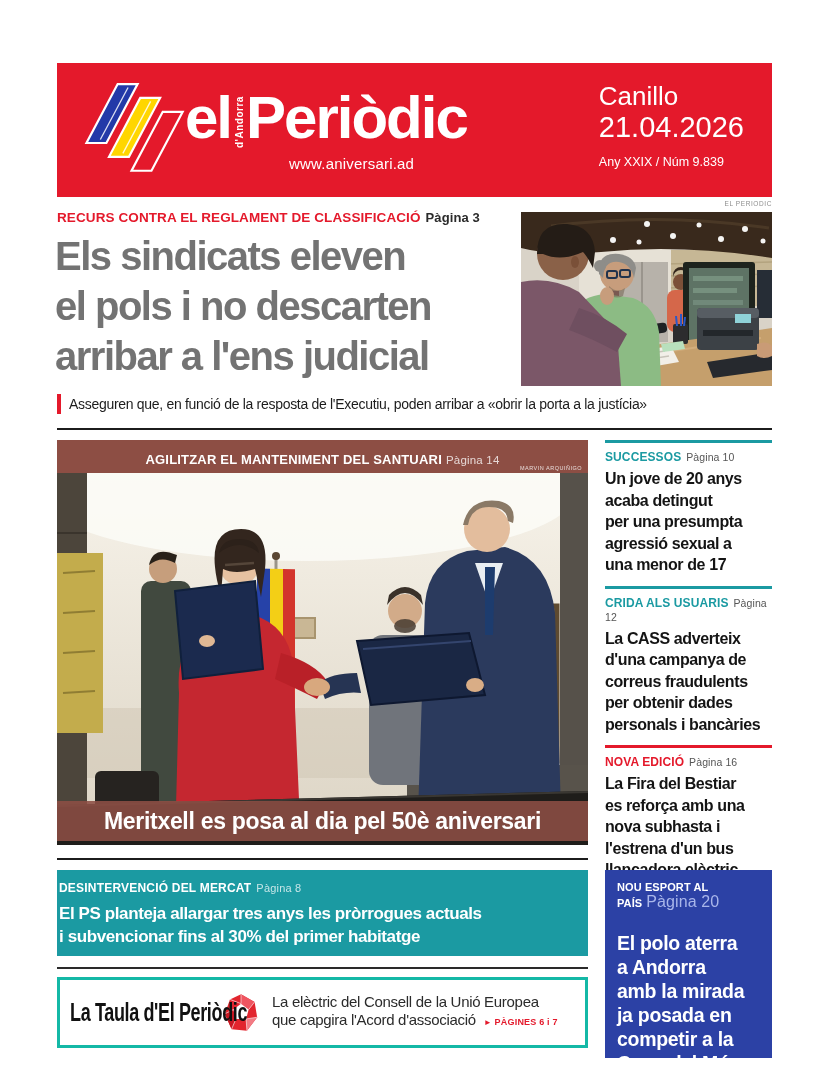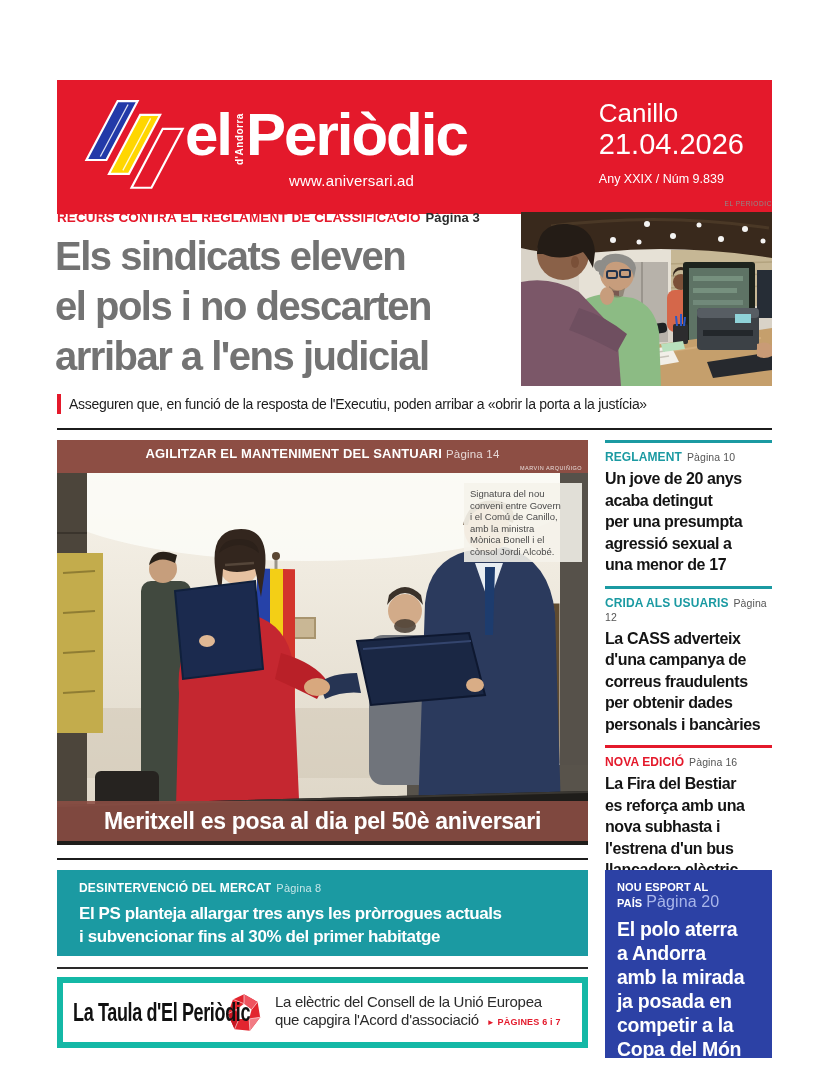--- a/index.html
+++ b/index.html
@@ -1,20 +1,20 @@
 <!DOCTYPE html>
 <html><head>
 <meta charset="utf-8">
 <style>
   * { margin:0; padding:0; box-sizing:border-box; }
   body { background:#fff; font-family:"Liberation Sans","DejaVu Sans",sans-serif; }
   .page { position:relative; width:827px; height:1089px; background:#fff; overflow:hidden; }
 
   
-  .masthead { position:absolute; left:57px; top:80px; width:715px; height:134px;
+  .masthead { position:absolute; left:57px; top:63px; width:715px; height:134px;
               background:#e4192b; display:flex; align-items:center; }
   .logo-slashes { position:absolute; left:26px; top:18px; }
   .brandwrap { position:absolute; left:128px; top:20px; display:flex; align-items:flex-start; color:#fff; }
   .brand-el { font-size:60px; font-weight:bold; letter-spacing:-2px; line-height:70px; }
   .brand-vert { writing-mode:vertical-rl; transform:rotate(180deg); font-size:10px; font-weight:bold;
                 letter-spacing:.5px; margin:8px 1px 0 3px; height:62px; text-align:center; }
   .brand-main { font-size:60px; font-weight:bold; letter-spacing:-2px; line-height:70px; }
   .brand-web { position:absolute; left:232px; top:92px; color:#fff; font-size:15px; letter-spacing:.2px; }
   .mast-date { position:absolute; right:28px; top:18px; color:#fff; text-align:left; font-weight:normal; }
   .mast-day { font-size:26px; line-height:30px; }
@@ -33,21 +33,21 @@
   .headline { position:absolute; left:55px; top:231px; width:475px; font-size:40px; line-height:50px;
               font-weight:bold; color:#737373; letter-spacing:-1.5px; white-space:pre-line; }
   .subhead { position:absolute; left:57px; top:394px; width:715px; display:flex; align-items:center; }
   .subhead .bar { width:4px; height:20px; background:#e4192b; margin-right:8px; flex:none; }
   .subhead .txt { font-size:14px; color:#1c1c1c; letter-spacing:-.3px; }
   .rule-full { position:absolute; left:57px; top:428px; width:715px; height:2px; background:#1c1c1c; }
 
   
   .feature { position:absolute; left:57px; top:440px; width:531px; height:405px; }
   .feat-banner { position:relative; height:33px; background:#8d4e44; color:#fff; }
-  .feat-banner .t { text-align:center; padding-top:6px; font-size:13px; font-weight:bold; letter-spacing:.2px; }
+  .feat-banner .t { text-align:center; padding-top:12px; font-size:13px; font-weight:bold; letter-spacing:.2px; }
   .feat-banner .t .pg { font-weight:normal; color:rgba(255,255,255,.78); font-size:11.5px; margin-left:4px; }
   .feat-banner .cr { position:absolute; right:6px; bottom:2px; font-size:5.5px; color:rgba(255,255,255,.8); letter-spacing:.5px; }
   .feat-photo { position:relative; width:531px; height:372px; overflow:hidden; }
   .feat-photo svg { display:block; width:100%; height:100%; }
   .feat-caption { position:absolute; right:6px; top:10px; width:118px; padding:5px 6px;
                   background:rgba(245,242,234,.88); color:#4a4a4a; font-size:9.5px; line-height:11.5px;
                   white-space:pre-line; }
   .feat-strip { position:absolute; left:0; bottom:4px; width:531px; height:40px;
                 background:rgba(141,78,68,.88); color:#fff; display:flex; align-items:center; justify-content:center;
                 font-size:23px; font-weight:bold; letter-spacing:-.3px; }
@@ -56,43 +56,43 @@
   .rightcol { position:absolute; left:605px; top:440px; width:167px; }
   .rc-rule { height:3px; margin-bottom:7px; }
   .rc-label { font-size:12px; font-weight:bold; letter-spacing:.1px; }
   .rc-label .pg { color:#555; font-weight:normal; font-size:10.5px; margin-left:5px; }
   .rc-head { margin-top:4px; margin-bottom:10px; font-size:16px; line-height:21.5px; font-weight:bold;
              color:#141414; letter-spacing:-.4px; white-space:pre-line; }
 
   
   .rule-left1 { position:absolute; left:57px; top:858px; width:531px; height:2px; background:#1c1c1c; }
   .tealbox { position:absolute; left:57px; top:870px; width:531px; height:86px; background:#1b9aa2;
-             color:#fff; padding:11px 22px; }
+             color:#fff; padding:11px 2px; }
   .tealbox .lbl { font-size:12px; font-weight:bold; letter-spacing:.2px; }
   .tealbox .lbl .pg { font-weight:normal; color:rgba(255,255,255,.75); font-size:11px; margin-left:5px; }
   .tealbox .head { margin-top:7px; font-size:17px; line-height:23px; font-weight:bold;
                    letter-spacing:-.4px; white-space:pre-line; }
   .rule-left2 { position:absolute; left:57px; top:967px; width:531px; height:2px; background:#2a2a2a; }
 
   
   .taula { position:absolute; left:57px; top:977px; width:531px; height:71px; background:#fff;
-           border:6px solid #14b8a6; display:flex; align-items:center; padding:0 10px; }
+           border:3px solid #14b8a6; display:flex; align-items:center; padding:0 10px; }
   .taula-brand { font-size:25px; font-weight:bold; color:#111; letter-spacing:-.5px;
                  transform:scaleX(.72); transform-origin:left center; white-space:nowrap; width:150px; flex:none; }
   .taula-gem { flex:none; margin:0 14px 0 4px; }
   .taula-text { font-size:15px; line-height:18px; color:#2b2b2b; letter-spacing:-.3px; }
   .taula-pages { color:#e4192b; font-weight:bold; font-size:9px; margin-left:8px; letter-spacing:.2px; }
   .taula-pages .arr { font-size:8px; }
 
   
   .bluebox { position:absolute; left:605px; top:870px; width:167px; height:188px; background:#2c41a5;
              color:#fff; padding:11px 12px; }
   .bluebox .lbl { font-size:11px; font-weight:bold; letter-spacing:.1px; }
   .bluebox .lbl .pg { font-weight:normal; color:#a9b6ea; font-size:16px; margin-left:4px; }
-  .bluebox .head { margin-top:6px; font-size:19.5px; line-height:24px; font-weight:bold;
+  .bluebox .head { margin-top:20px; font-size:19.5px; line-height:24px; font-weight:bold;
                    letter-spacing:-.3px; white-space:pre-line; }
 </style>
 </head>
 <body>
 
 <div class="page">
 
   <div class="masthead">
     <svg class="logo-slashes" width="104" height="98" viewBox="0 0 120 110">
       <polygon points="40,2 63,2 27,70 4,70" fill="#2339a8" stroke="#fff" stroke-width="2.5"></polygon>
@@ -263,36 +263,30 @@
         <path d="M162,80 q20,-16 40,0 q-2,-14 -20,-14 q-17,0 -20,14 z" fill="#2c211a"></path>
         <line x1="168" y1="92" x2="197" y2="90" stroke="#55463a" stroke-width="2.5"></line>
         <polygon points="118,118 198,108 206,196 126,206" fill="#1b2a4e" stroke="#10203c" stroke-width="2"></polygon>
         <ellipse cx="150" cy="168" rx="8" ry="6" fill="#e0b894"></ellipse>
         <path d="M300,200 q-26,0 -38,10 l6,16 q18,-8 36,-6 z" fill="#263453"></path>
         <ellipse cx="260" cy="214" rx="13" ry="9" fill="#d8a87e"></ellipse>
         <polygon points="0,332 531,318 531,372 0,372" fill="#1f1d1a"></polygon>
         <line x1="0" y1="333" x2="531" y2="319" stroke="#3a3732" stroke-width="2"></line>
         <line x1="52" y1="348" x2="86" y2="344" stroke="#cfcac2" stroke-width="2"></line>
       </svg>
-      <div class="feat-caption">Signatura del nou
-conveni entre Govern
-i el Comú de Canillo,
-amb la ministra
-Mònica Bonell i el
-cònsol Jordi Alcobé.</div>
       <div class="feat-strip">Meritxell es posa al dia pel 50è aniversari</div>
     </div>
   </div>
 
   <div class="rightcol">
 
     <div>
       <div class="rc-rule" style="background:#1b9aa2"></div>
       <div class="rc-label" style="color:#1b9aa2">
-        <span>REGLAMENT</span><span class="pg">Pàgina 10</span>
+        <span>SUCCESSOS</span><span class="pg">Pàgina 10</span>
       </div>
       <div class="rc-head">Un jove de 20 anys
 acaba detingut
 per una presumpta
 agressió sexual a
 una menor de 17</div>
     </div>
 
     <div>
       <div class="rc-rule" style="background:#1b9aa2"></div>

